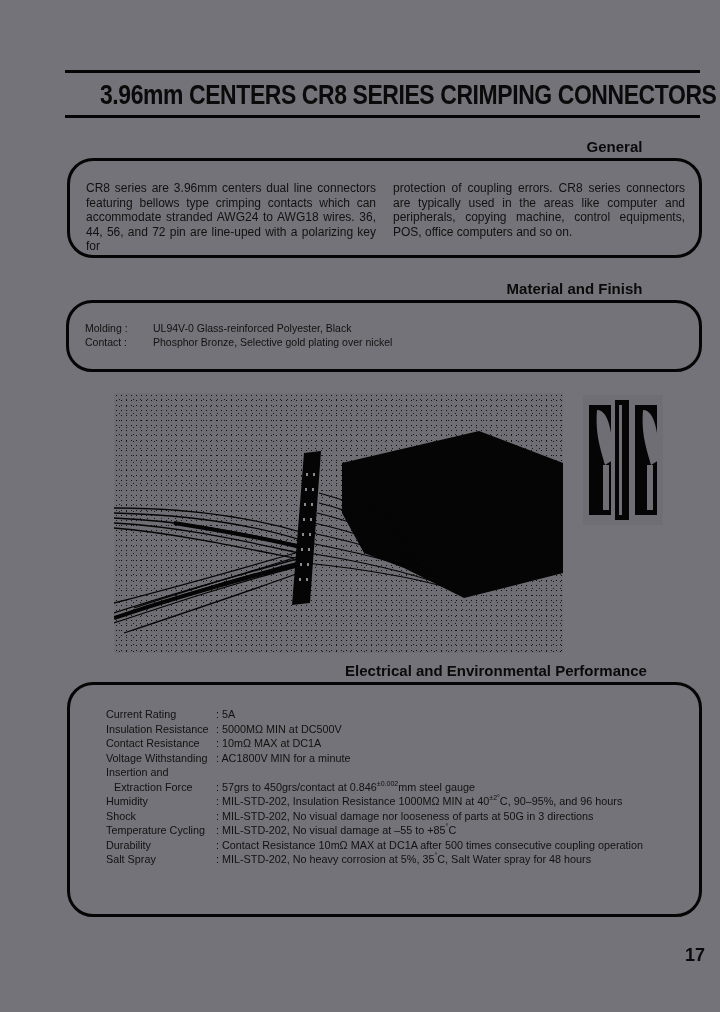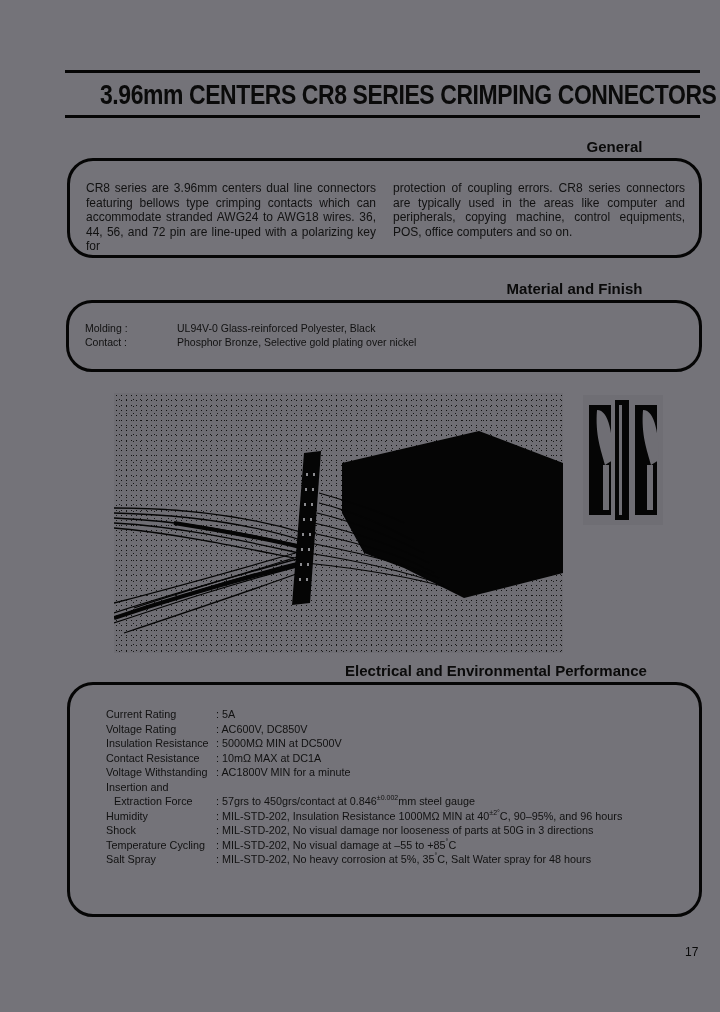--- a/index.html
+++ b/index.html
@@ -17,41 +17,41 @@
   .section-head {
     position:absolute; font-weight:bold; font-size:15px; white-space:nowrap; text-align:center;
   }
   .box {
     position:absolute; border:3px solid #050505; border-radius:26px; box-sizing:border-box;
   }
   .para {
     position:absolute; font-size:12px; line-height:14.6px; text-align:justify; color:#111;
   }
   .mat-row { position:absolute; font-size:10.5px; white-space:nowrap; color:#111; }
-  .mat-row .lbl { display:inline-block; width:92px; }
+  .mat-row .lbl { display:inline-block; width:68px; }
   .photo {
     position:absolute; left:114px; top:393px; width:449px; height:260px;
     background-color:#6f6e74;
     background-image:
       radial-gradient(#111 0.6px, transparent 0.9px),
       radial-gradient(#1a1a1a 0.5px, transparent 0.9px);
     background-size:5px 5px, 7px 7px;
     background-position:0 0, 2px 3px;
     overflow:hidden;
   }
   .contact-img {
     position:absolute; left:583px; top:395px; width:80px; height:130px; background:#6f6e74; overflow:hidden;
   }
   .perf-table { position:absolute; left:106px; top:707px; font-size:10.8px; line-height:14.5px; color:#111; }
   .perf-row { display:flex; white-space:nowrap; }
   .perf-row .k { width:106px; }
   .perf-row .v { padding-left:4px; }
   .perf-row .k.indent { padding-left:8px; width:98px; }
   sup { font-size:7px; vertical-align:5px; line-height:0; }
-  .page-num { position:absolute; left:685px; top:945px; font-weight:normal; font-size:12px; }
+  .page-num { position:absolute; left:685px; top:945px; font-weight:bold; font-size:18px; }
 </style>
 </head>
 <body>
 
 <div class="rule" style="top:70px;"></div>
 <div class="title">3.96mm CENTERS CR8 SERIES CRIMPING CONNECTORS</div>
 <div class="rule" style="top:115px;"></div>
 
 <div class="section-head" style="left:560px; top:138px; width:109px;">General</div>
 <div class="box" style="left:67px; top:158px; width:635px; height:100px;"></div>
@@ -136,24 +136,20 @@
 
 <div class="section-head" style="left:320px; top:662px; width:352px;">Electrical and Environmental Performance</div>
 <div class="box" style="left:67px; top:682px; width:635px; height:235px;"></div>
 
 <div class="perf-table">
   <div class="perf-row">
     <span class="k">Current Rating</span>
     <span class="v">: 5A</span>
   </div>
   <div class="perf-row">
-    <span class="k">Voltage Rating</span>
-    <span class="v">: AC600V, DC850V</span>
-  </div>
-  <div class="perf-row">
     <span class="k">Insulation Resistance</span>
     <span class="v">: 5000MΩ MIN at DC500V</span>
   </div>
   <div class="perf-row">
     <span class="k">Contact Resistance</span>
     <span class="v">: 10mΩ MAX at DC1A</span>
   </div>
   <div class="perf-row">
     <span class="k">Voltage Withstanding</span>
     <span class="v">: AC1800V MIN for a minute</span>
@@ -172,18 +168,22 @@
   </div>
   <div class="perf-row">
     <span class="k">Shock</span>
     <span class="v">: MIL-STD-202, No visual damage nor looseness of parts at 50G in 3 directions</span>
   </div>
   <div class="perf-row">
     <span class="k">Temperature Cycling</span>
     <span class="v"><span>: MIL-STD-202, No visual damage at –55 to +85</span><sup>°</sup><span>C</span></span>
   </div>
   <div class="perf-row">
+    <span class="k">Durability</span>
+    <span class="v">: Contact Resistance 10mΩ MAX at DC1A after 500 times consecutive coupling operation</span>
+  </div>
+  <div class="perf-row">
     <span class="k">Salt Spray</span>
     <span class="v"><span>: MIL-STD-202, No heavy corrosion at 5%, 35</span><sup>°</sup><span>C, Salt Water spray for 48 hours</span></span>
   </div>
 </div>
 
 <div class="page-num">17</div>
 
 </body></html>

